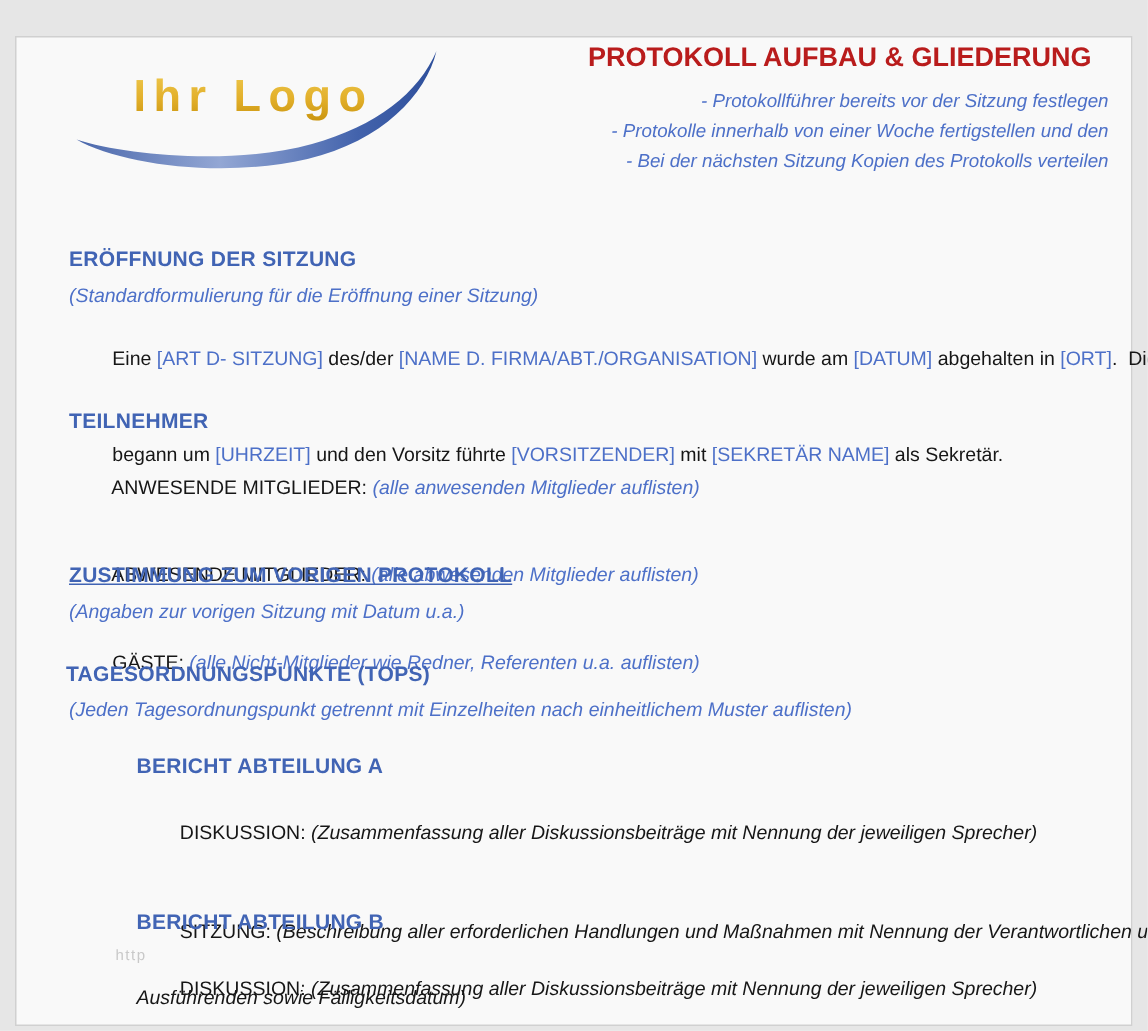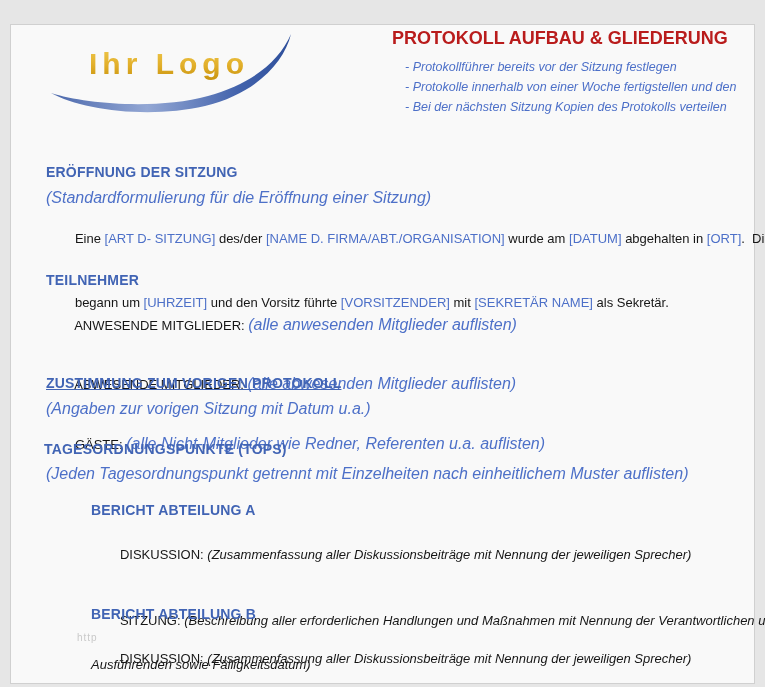--- a/index.html
+++ b/index.html
@@ -4,22 +4,22 @@
 <style>
   * { margin:0; padding:0; box-sizing:border-box; }
   html,body { background:#e6e6e6; }
   body { font-family:"Liberation Sans", sans-serif; }
   .stage { position:relative; width:765px; height:687px; background:#e6e6e6; overflow:hidden; }
   .paper { position:absolute; left:10px; top:24px; width:745px; height:660px;
            background:#f9f9f9; border:1px solid #d0d0d0; }
   .pos { position:absolute; }
   .doc-title { font-size:18px; font-weight:bold; color:#b91c1c; white-space:nowrap; }
   .h1 { font-size:14px; font-weight:bold; color:#4164b4; letter-spacing:.2px; white-space:nowrap; }
-  .note { font-size:16px; font-style:italic; color:#4d70c8; white-space:nowrap; }
-  .bullets { width:334px; font-size:12.5px; font-style:italic; color:#4d70c8; line-height:20px; }
+  .note { font-size:13px; font-style:italic; color:#4d70c8; white-space:nowrap; }
+  .bullets { width:334px; font-size:12.5px; font-style:italic; color:#4d70c8; line-height:20px;text-align:right; }
   .btext { font-size:13px; color:#161616; line-height:21.5px; }
   .line { white-space:pre; }
   .ph { color:#4d70c8; }
   .itb { font-style:italic; }
   .rows195 { line-height:19.5px; }
   .rows22 { line-height:22px; }
   .watermark { font-size:10px; color:#c9c9c9; letter-spacing:1px; }
 </style>
 </head>
 <body>

